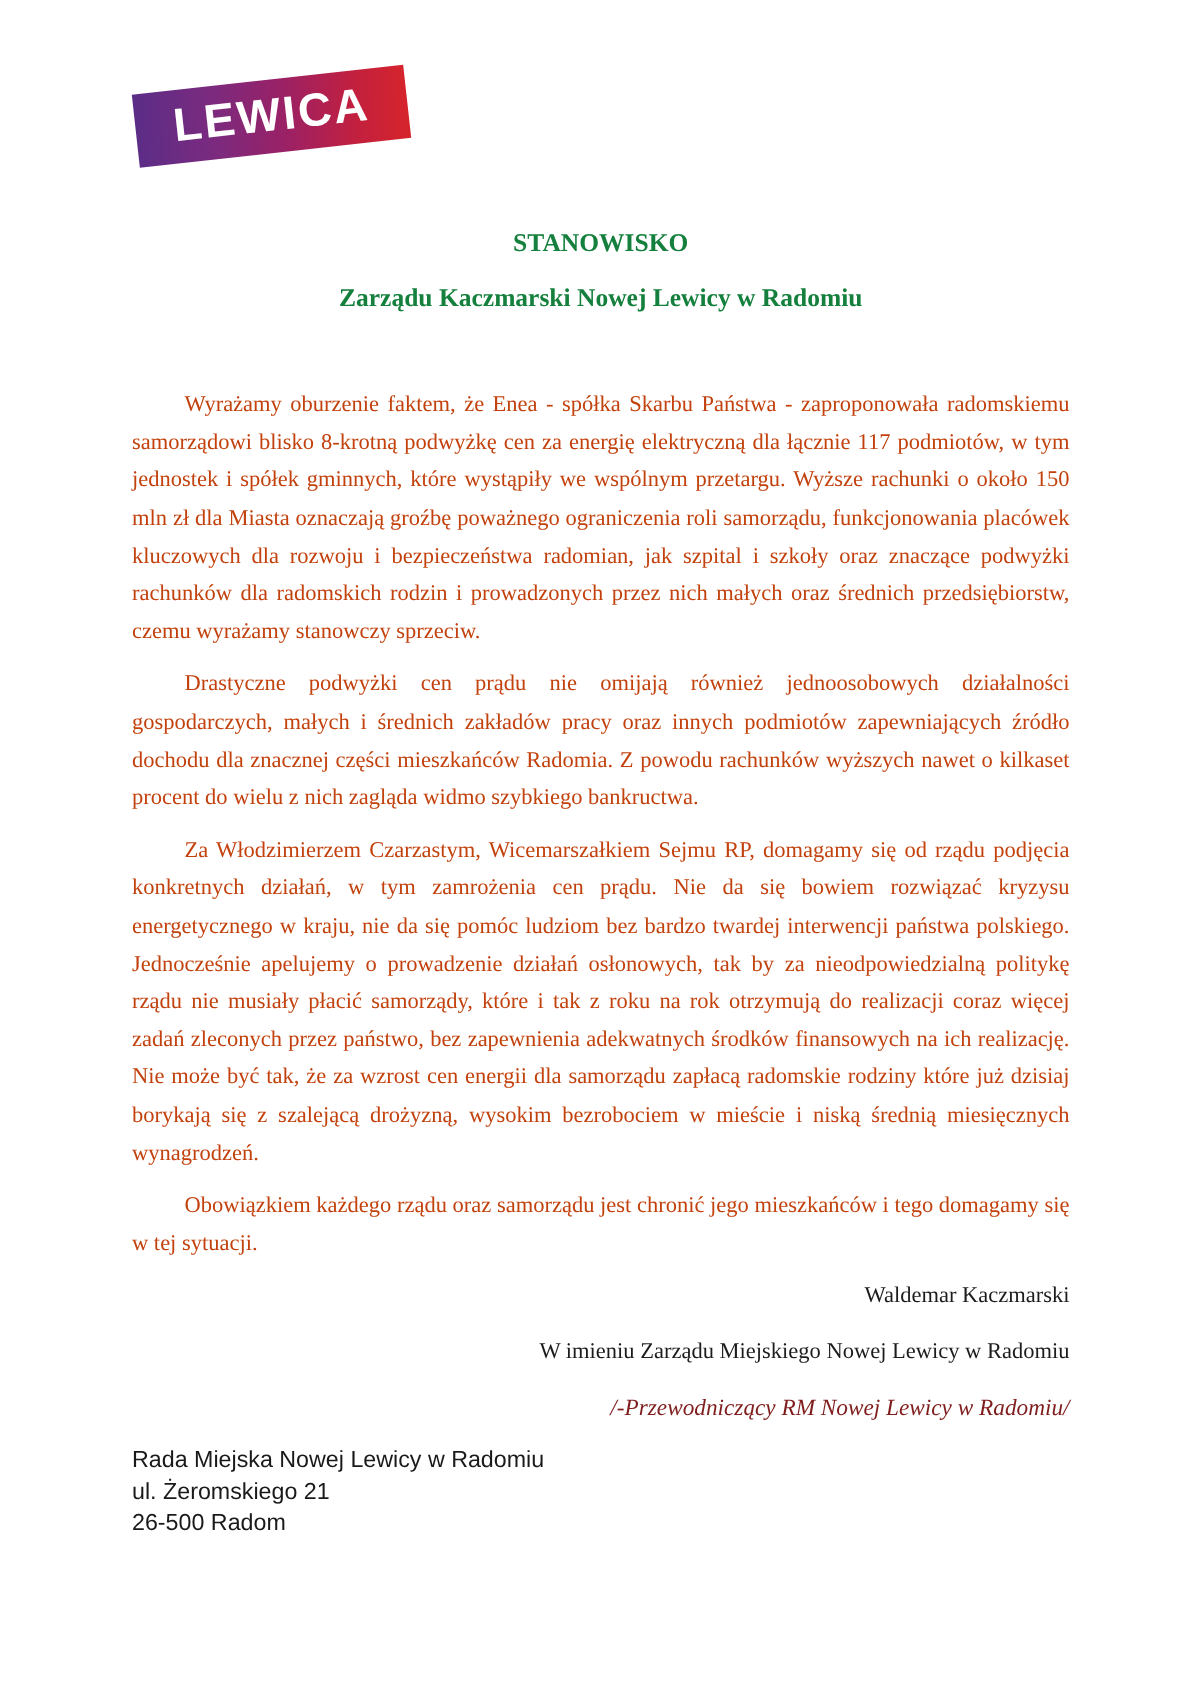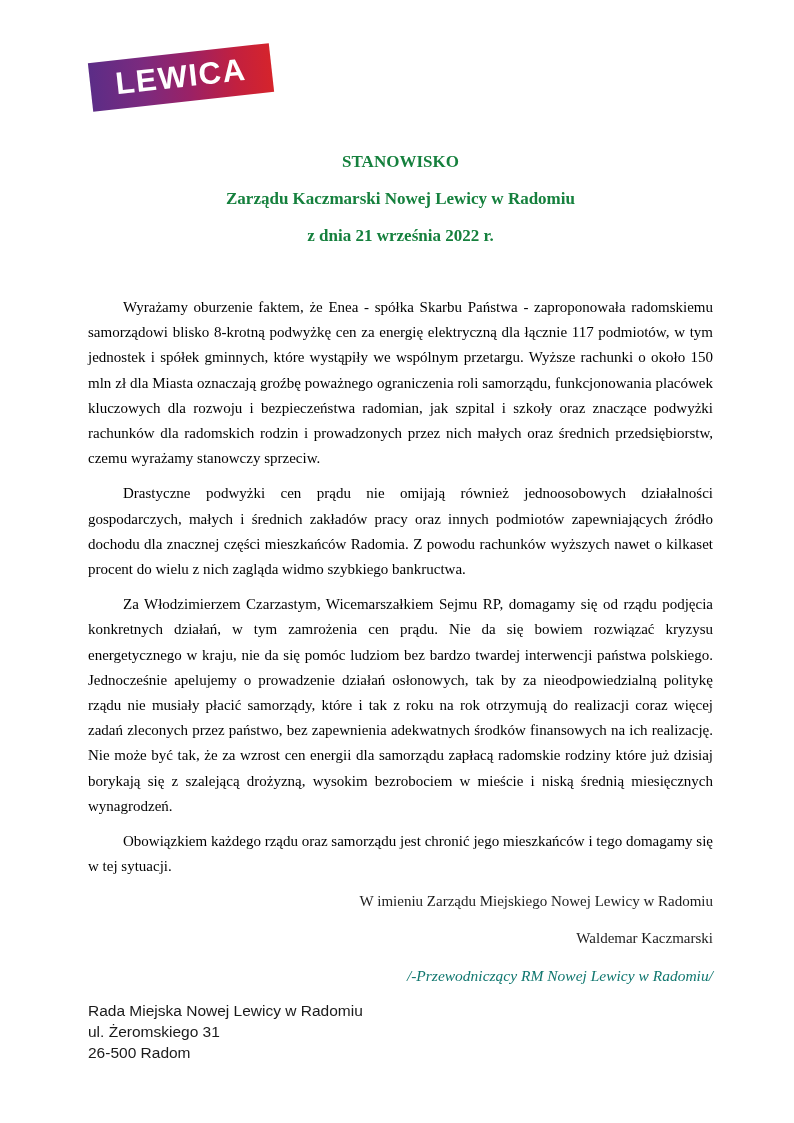--- a/index.html
+++ b/index.html
@@ -55,36 +55,36 @@
     color: #15803d;
   }
 
   .body-text { margin-top: 47px; }
   .body-text p {
     font-size: 15px;
     line-height: 25.2px;
     text-align: justify;
     text-indent: 35px;
     margin-bottom: 10px;
-    color: #000000;
+    color: #c2410c;
   }
 
   .closing { margin-top: 6px; text-align: right; }
   .closing-line {
     font-size: 15px;
     line-height: 25px;
     margin-bottom: 12px;
     color: #1c1c1c;
   }
   .signature-role {
     font-style: italic;
     font-size: 15.5px;
     line-height: 25px;
     margin-bottom: 12px;
-    color: #0f766e;
+    color: #7f1d1d;
   }
 
   .footer {
     margin-top: 6px;
     text-align: left;
     font-family: "Liberation Sans", sans-serif;
     font-size: 15.5px;
     line-height: 21px;
     color: #1a1a1a;
   }
@@ -96,36 +96,35 @@
 
   <div class="logo">
     <span class="logo-text">LEWICA</span>
   </div>
 
   <div class="doc">
 
     <div class="headings">
       <div class="heading">STANOWISKO</div>
       <div class="heading">Zarządu Kaczmarski Nowej Lewicy w Radomiu</div>
-      <div class="heading">z dnia 21 września 2022 r.</div>
     </div>
 
     <div class="body-text">
       <p>Wyrażamy oburzenie faktem, że Enea - spółka Skarbu Państwa - zaproponowała radomskiemu samorządowi blisko 8-krotną podwyżkę cen za energię elektryczną dla łącznie 117 podmiotów, w tym jednostek i spółek gminnych, które wystąpiły we wspólnym przetargu. Wyższe rachunki o około 150 mln zł dla Miasta oznaczają groźbę poważnego ograniczenia roli samorządu, funkcjonowania placówek kluczowych dla rozwoju i bezpieczeństwa radomian, jak szpital i szkoły oraz znaczące podwyżki rachunków dla radomskich rodzin i prowadzonych przez nich małych oraz średnich przedsiębiorstw, czemu wyrażamy stanowczy sprzeciw.</p>
       <p>Drastyczne podwyżki cen prądu nie omijają również jednoosobowych działalności gospodarczych, małych i średnich zakładów pracy oraz innych podmiotów zapewniających źródło dochodu dla znacznej części mieszkańców Radomia. Z powodu rachunków wyższych nawet o kilkaset procent do wielu z nich zagląda widmo szybkiego bankructwa.</p>
       <p>Za Włodzimierzem Czarzastym, Wicemarszałkiem Sejmu RP, domagamy się od rządu podjęcia konkretnych działań, w tym zamrożenia cen prądu. Nie da się bowiem rozwiązać kryzysu energetycznego w kraju, nie da się pomóc ludziom bez bardzo twardej interwencji państwa polskiego. Jednocześnie apelujemy o prowadzenie działań osłonowych, tak by za nieodpowiedzialną politykę rządu nie musiały płacić samorządy, które i tak z roku na rok otrzymują do realizacji coraz więcej zadań zleconych przez państwo, bez zapewnienia adekwatnych środków finansowych na ich realizację. Nie może być tak, że za wzrost cen energii dla samorządu zapłacą radomskie rodziny które już dzisiaj borykają się z szalejącą drożyzną, wysokim bezrobociem w mieście i niską średnią miesięcznych wynagrodzeń.</p>
       <p>Obowiązkiem każdego rządu oraz samorządu jest chronić jego mieszkańców i tego domagamy się w tej sytuacji.</p>
     </div>
 
     <div class="closing">
+      <div class="closing-line">Waldemar Kaczmarski</div>
       <div class="closing-line">W imieniu Zarządu Miejskiego Nowej Lewicy w Radomiu</div>
-      <div class="closing-line">Waldemar Kaczmarski</div>
       <div class="signature-role">/-Przewodniczący RM Nowej Lewicy w Radomiu/</div>
     </div>
 
     <div class="footer">
       <div>Rada Miejska Nowej Lewicy w Radomiu</div>
-      <div>ul. Żeromskiego 31</div>
+      <div>ul. Żeromskiego 21</div>
       <div>26-500 Radom</div>
     </div>
 
   </div>
 </div>
 
 </body></html>

